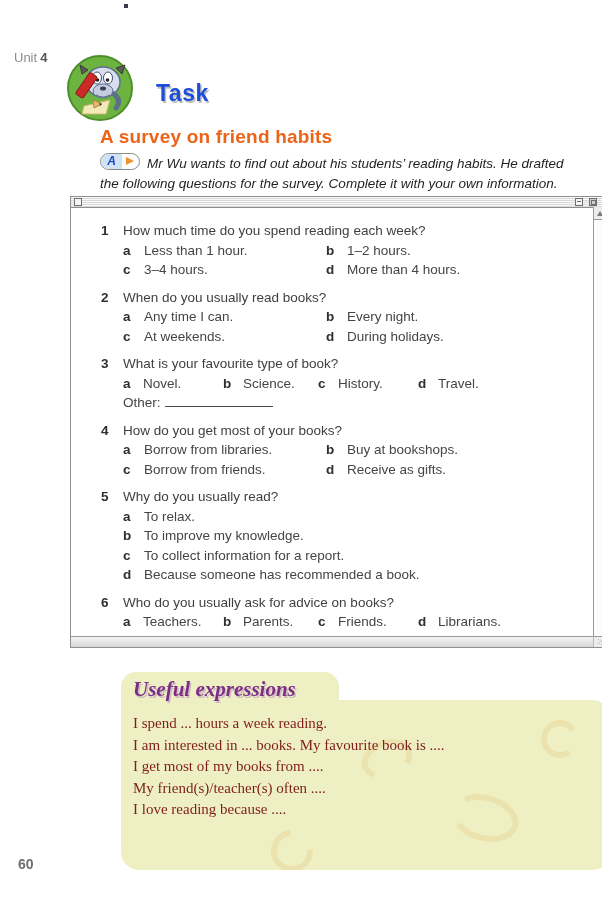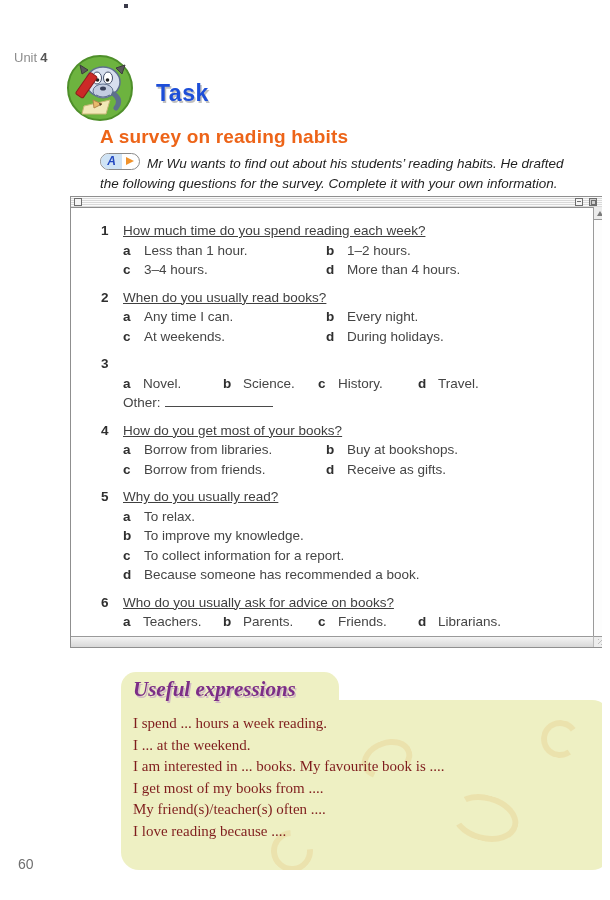--- a/index.html
+++ b/index.html
@@ -53,21 +53,21 @@
         background:#ededed;box-sizing:border-box;}
   .grip::after{content:"";position:absolute;right:2px;bottom:2px;width:6px;height:6px;
         background:repeating-linear-gradient(135deg,#bdbdbd 0 1px,transparent 1px 3px);}
 
   
   .survey{position:absolute;left:0;top:10px;right:13px;bottom:11px;padding:14px 6px 0 30px;
           font-size:13.5px;line-height:19.5px;color:#454545;overflow:hidden;}
   .q{margin-bottom:8px;}
   .q-head{display:flex;}
   .q-num{width:22px;font-weight:bold;color:#2f2f2f;}
-  .q-text{color:#3f3f3f;text-decoration:underline;}
+  .q-text{color:#3f3f3f;}
   .opts{margin-left:22px;}
   .opt{display:flex;}
   .letter{width:21px;font-weight:bold;color:#2f2f2f;flex:0 0 21px;}
   .opts.grid2{display:grid;grid-template-columns:203px 1fr;}
   .opts.row4{display:grid;grid-template-columns:100px 95px 100px 1fr;}
   .opts.row4 .letter{width:20px;flex-basis:20px;}
   .other-row{margin-left:22px;}
   .other-blank{display:inline-block;width:108px;border-bottom:1px solid #4a4a4a;height:13px;margin-left:4px;}
 
   
@@ -80,21 +80,21 @@
             font-style:italic;font-weight:bold;font-size:21px;color:#7c2e87;
             text-shadow:1.5px 1.5px 0 rgba(185,140,195,.55);}
   .ue-lines{position:relative;z-index:1;padding:13px 16px 0 12px;font-family:"Liberation Serif",serif;
             font-size:15px;line-height:21.5px;color:#7f1d1d;}
   .wm{position:absolute;border:6px solid rgba(228,190,120,.28);border-radius:50%;}
   .wm1{left:240px;top:40px;width:40px;height:26px;transform:rotate(-20deg);border-bottom-color:transparent;}
   .wm2{left:330px;top:95px;width:56px;height:34px;transform:rotate(15deg);border-left-color:transparent;}
   .wm3{left:150px;top:130px;width:30px;height:30px;transform:rotate(40deg);border-top-color:transparent;}
   .wm4{left:420px;top:20px;width:26px;height:26px;transform:rotate(10deg);border-right-color:transparent;}
 
-  .pagenum{position:absolute;left:18px;top:856px;font-size:14px;font-weight:normal;color:#6f6f6f;text-align:center;}
+  .pagenum{position:absolute;left:18px;top:856px;font-size:14px;font-weight:bold;color:#6f6f6f;text-align:center;}
 </style>
 </head>
 <body>
 
 <div id="page">
 
   <span class="speck"></span>
 
   <div class="unit"><span>Unit</span><b>4</b></div>
 
@@ -113,21 +113,21 @@
     <ellipse cx="37" cy="34.5" rx="3" ry="2" fill="#39415a"></ellipse>
     <path d="M30 41 q7 4 14 0" fill="none" stroke="#5d6f8d" stroke-width="1.2"></path>
     <rect x="16" y="18" width="9" height="26" rx="2" transform="rotate(35 20 31)" fill="#cc2a27" stroke="#8e1d1b"></rect>
     <polygon points="27,46 36,50 28,54" fill="#e8b96a" stroke="#b3884a"></polygon>
     <polygon points="33,49 36,50 34,52" fill="#4a3a22"></polygon>
     <path d="M48 40 q8 6 2 14" fill="none" stroke="#5d6f8d" stroke-width="5" stroke-linecap="round"></path>
   </svg>
 
   <div class="task-title">Task</div>
 
-  <div class="section-title">A survey on reading habits</div>
+  <div class="section-title">A survey on friend habits</div>
 
   <div class="instr"><span class="badge"><span class="a-half">A</span><span class="tri"></span></span><span>Mr Wu wants to find out about his students’ reading habits. He drafted the following questions for the survey. Complete it with your own information.</span></div>
 
   <div class="win">
     <div class="titlebar">
       <span class="tb-box close"></span>
       <span class="tb-box collapse"></span>
       <span class="tb-box zoom"></span>
     </div>
 
@@ -179,20 +179,21 @@
           <div class="opt">
               <span class="letter">d</span>
               <span>During holidays.</span>
             </div>
         </div>
       </div>
 
       <div class="q">
         <div class="q-head">
             <span class="q-num">3</span>
+            <span class="q-text">What is your favourite type of book?</span>
           </div>
         <div class="opts row4">
           <div class="opt">
               <span class="letter">a</span>
               <span>Novel.</span>
             </div>
           <div class="opt">
               <span class="letter">b</span>
               <span>Science.</span>
             </div>
@@ -297,21 +298,20 @@
   <div class="ue">
     <div class="ue-tab"></div>
     <div class="ue-title">Useful expressions</div>
     <div class="ue-body">
       <span class="wm wm1"></span>
       <span class="wm wm2"></span>
       <span class="wm wm3"></span>
       <span class="wm wm4"></span>
       <div class="ue-lines">
         <div>I spend ... hours a week reading.</div>
-        <div>I ... at the weekend.</div>
         <div>I am interested in ... books. My favourite book is ....</div>
         <div>I get most of my books from ....</div>
         <div>My friend(s)/teacher(s) often ....</div>
         <div>I love reading because ....</div>
       </div>
     </div>
   </div>
 
   <div class="pagenum">60</div>
 

